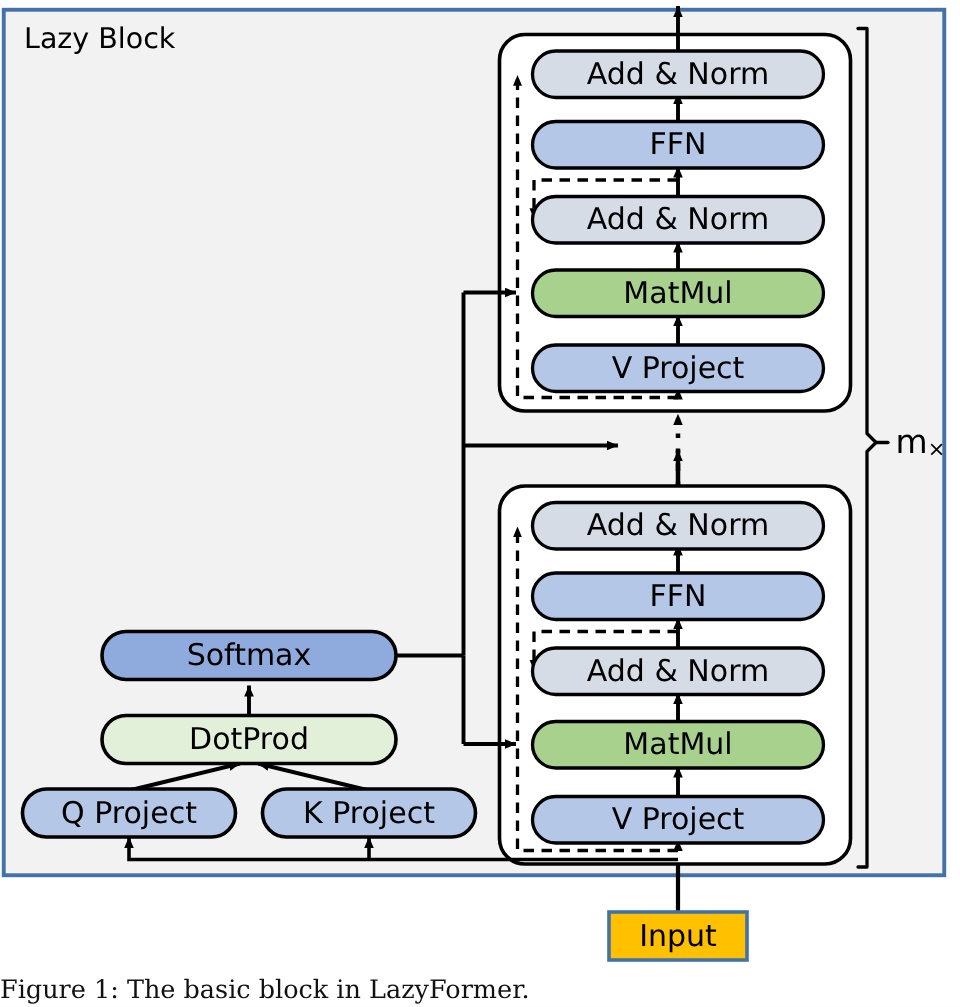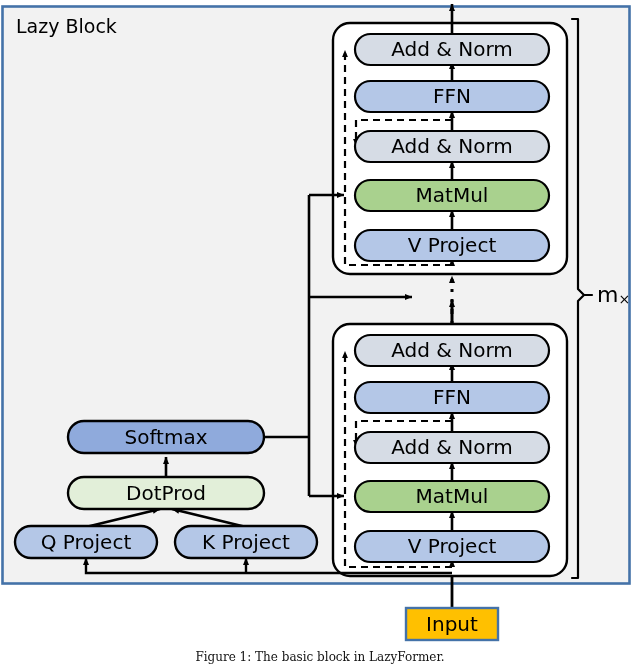--- a/index.html
+++ b/index.html
@@ -16,23 +16,23 @@
   .paneltitle{
     font-family:"DejaVu Sans","Liberation Sans",sans-serif;
     font-size:19px;fill:#000;text-anchor:start;dominant-baseline:middle;
   }
   .repeattext{
     font-family:"DejaVu Sans","Liberation Sans",sans-serif;
     font-size:22px;fill:#000;text-anchor:start;dominant-baseline:middle;
   }
   .repeatsub{font-size:14px;}
   .caption{
-    position:absolute;left:0;top:650px;width:640px;text-align:center;
+    position:absolute;left:0;top:650px;width:640px;
     font-family:"DejaVu Serif","Liberation Serif",serif;
-    font-size:12px;color:#111;white-space:nowrap;
+    font-size:17px;color:#111;white-space:nowrap;
   }
 </style>
 </head>
 <body>
 
 <div id="figure">
 
   <svg width="640" height="671" viewBox="0 0 640 671">
     <defs>
       <marker id="arrow" markerWidth="9" markerHeight="9" refX="7.4" refY="3.2" orient="auto" markerUnits="userSpaceOnUse">

